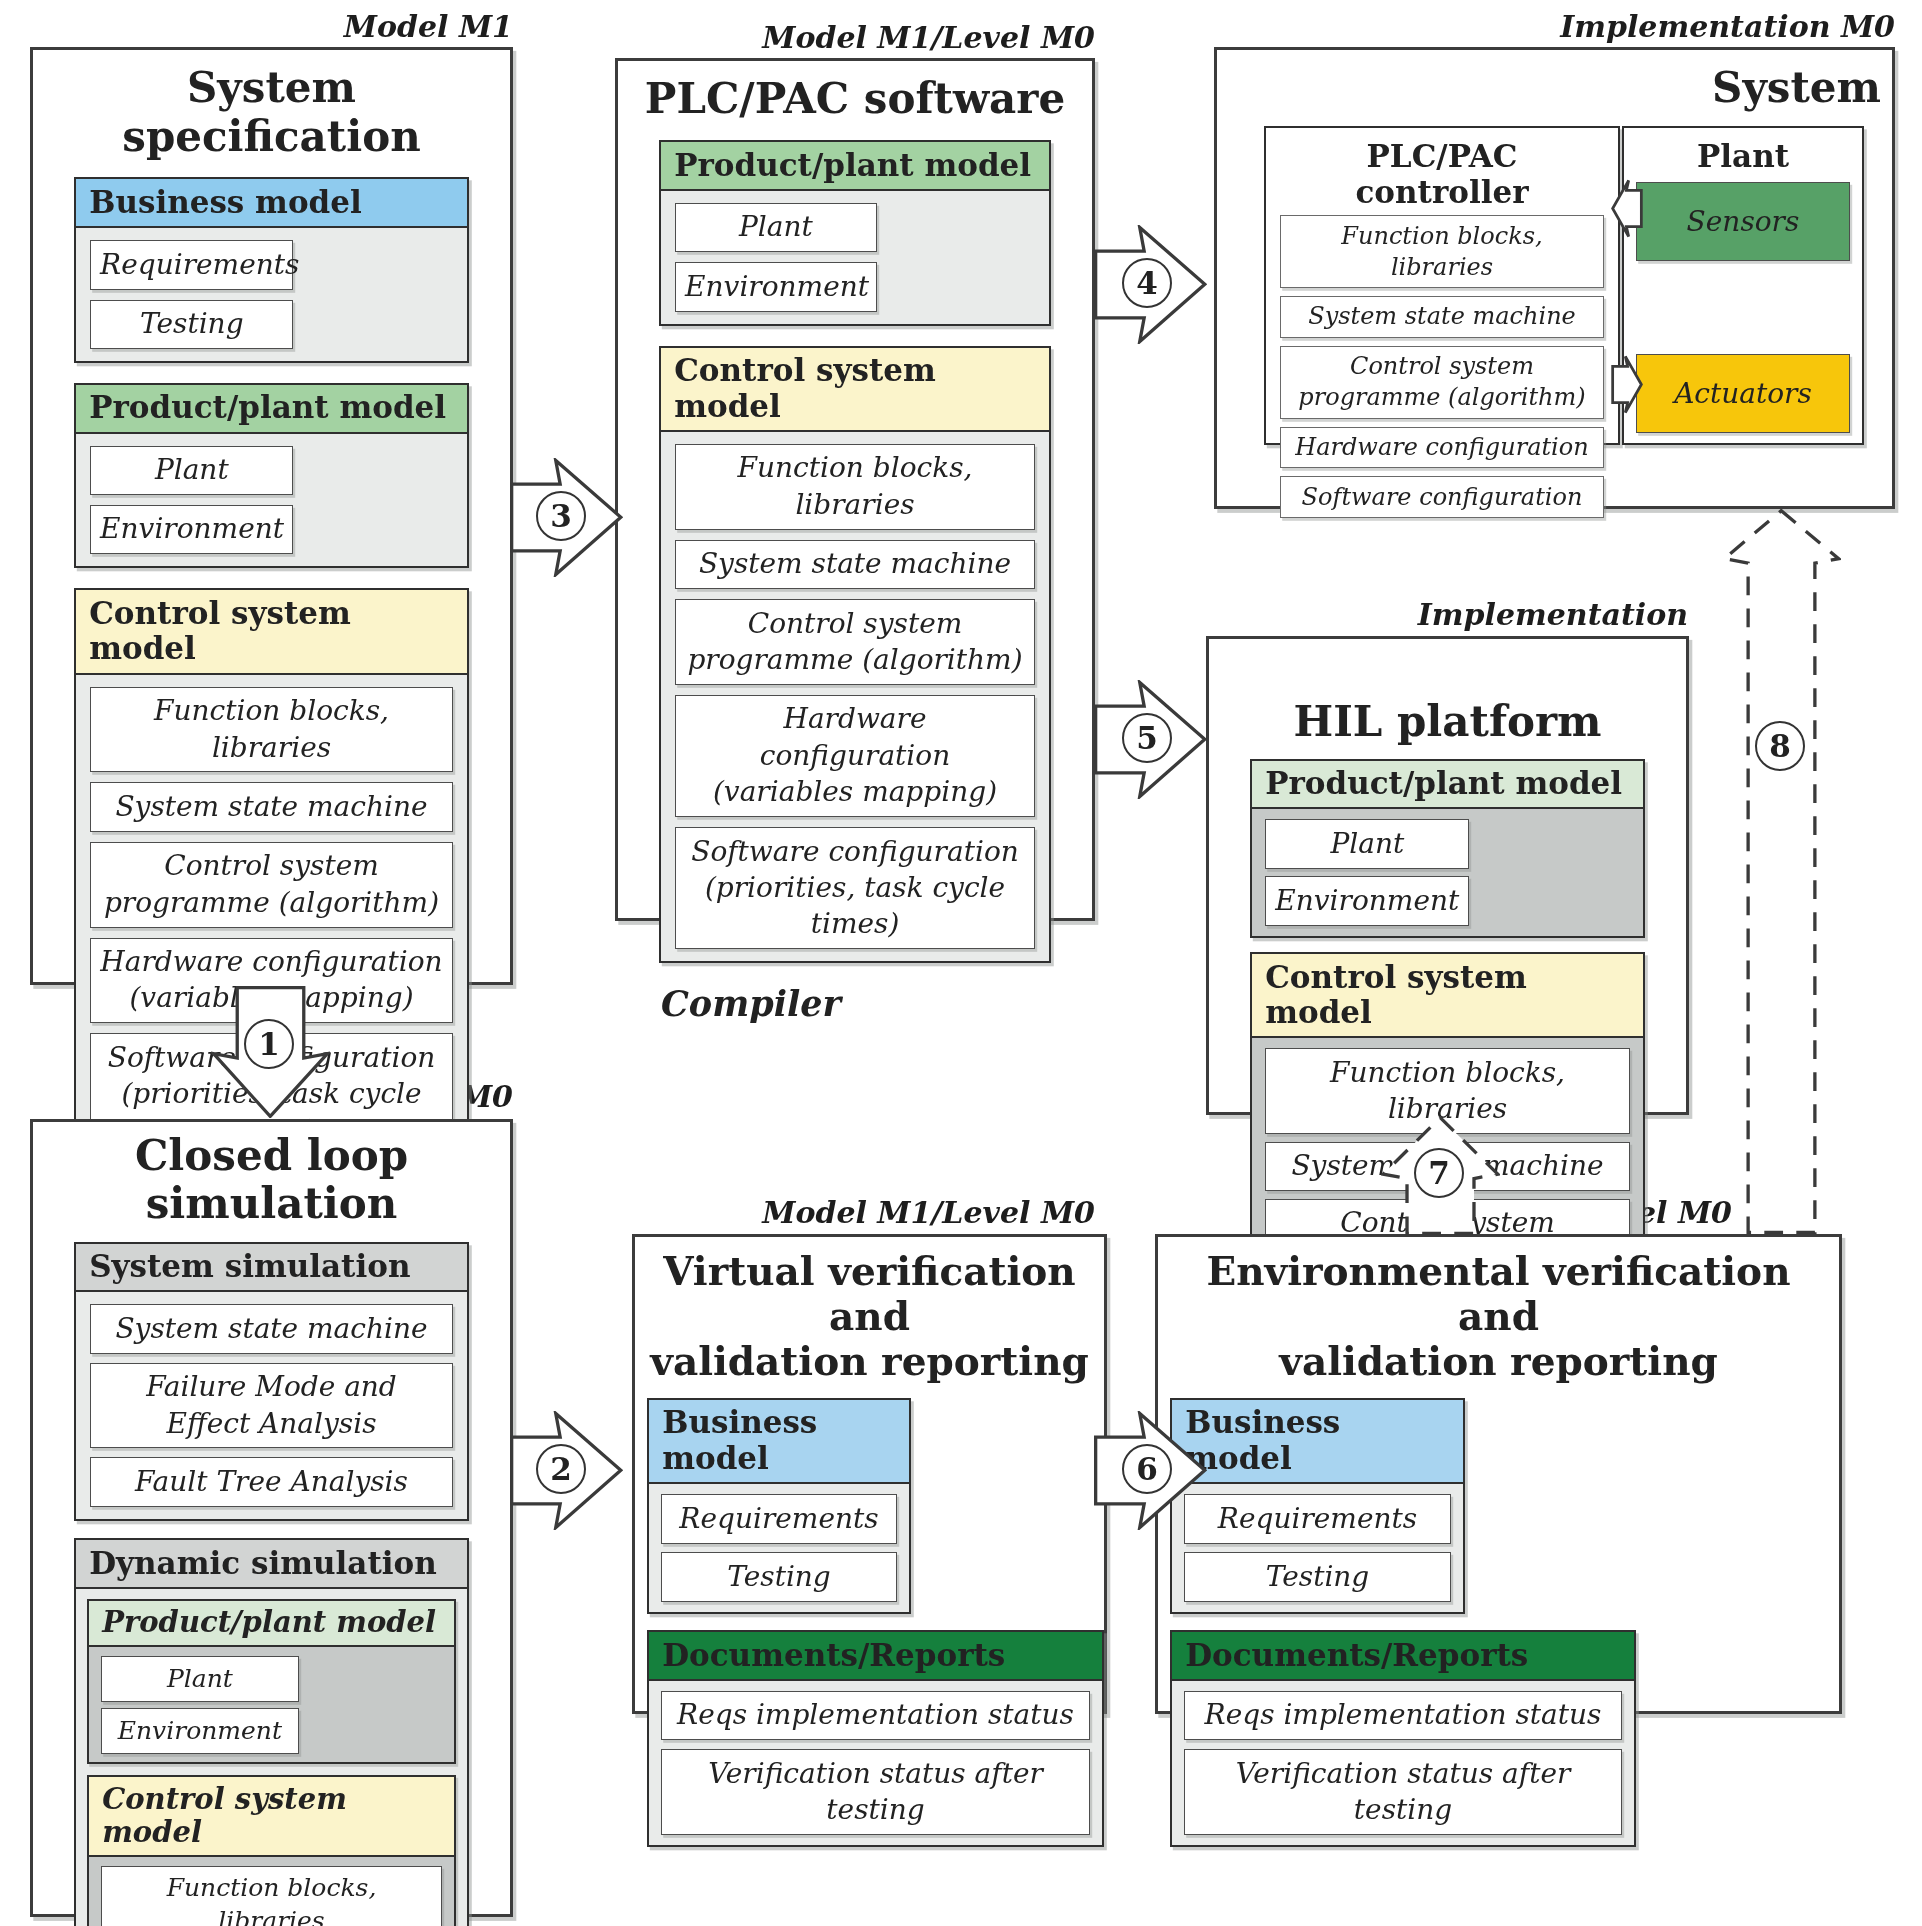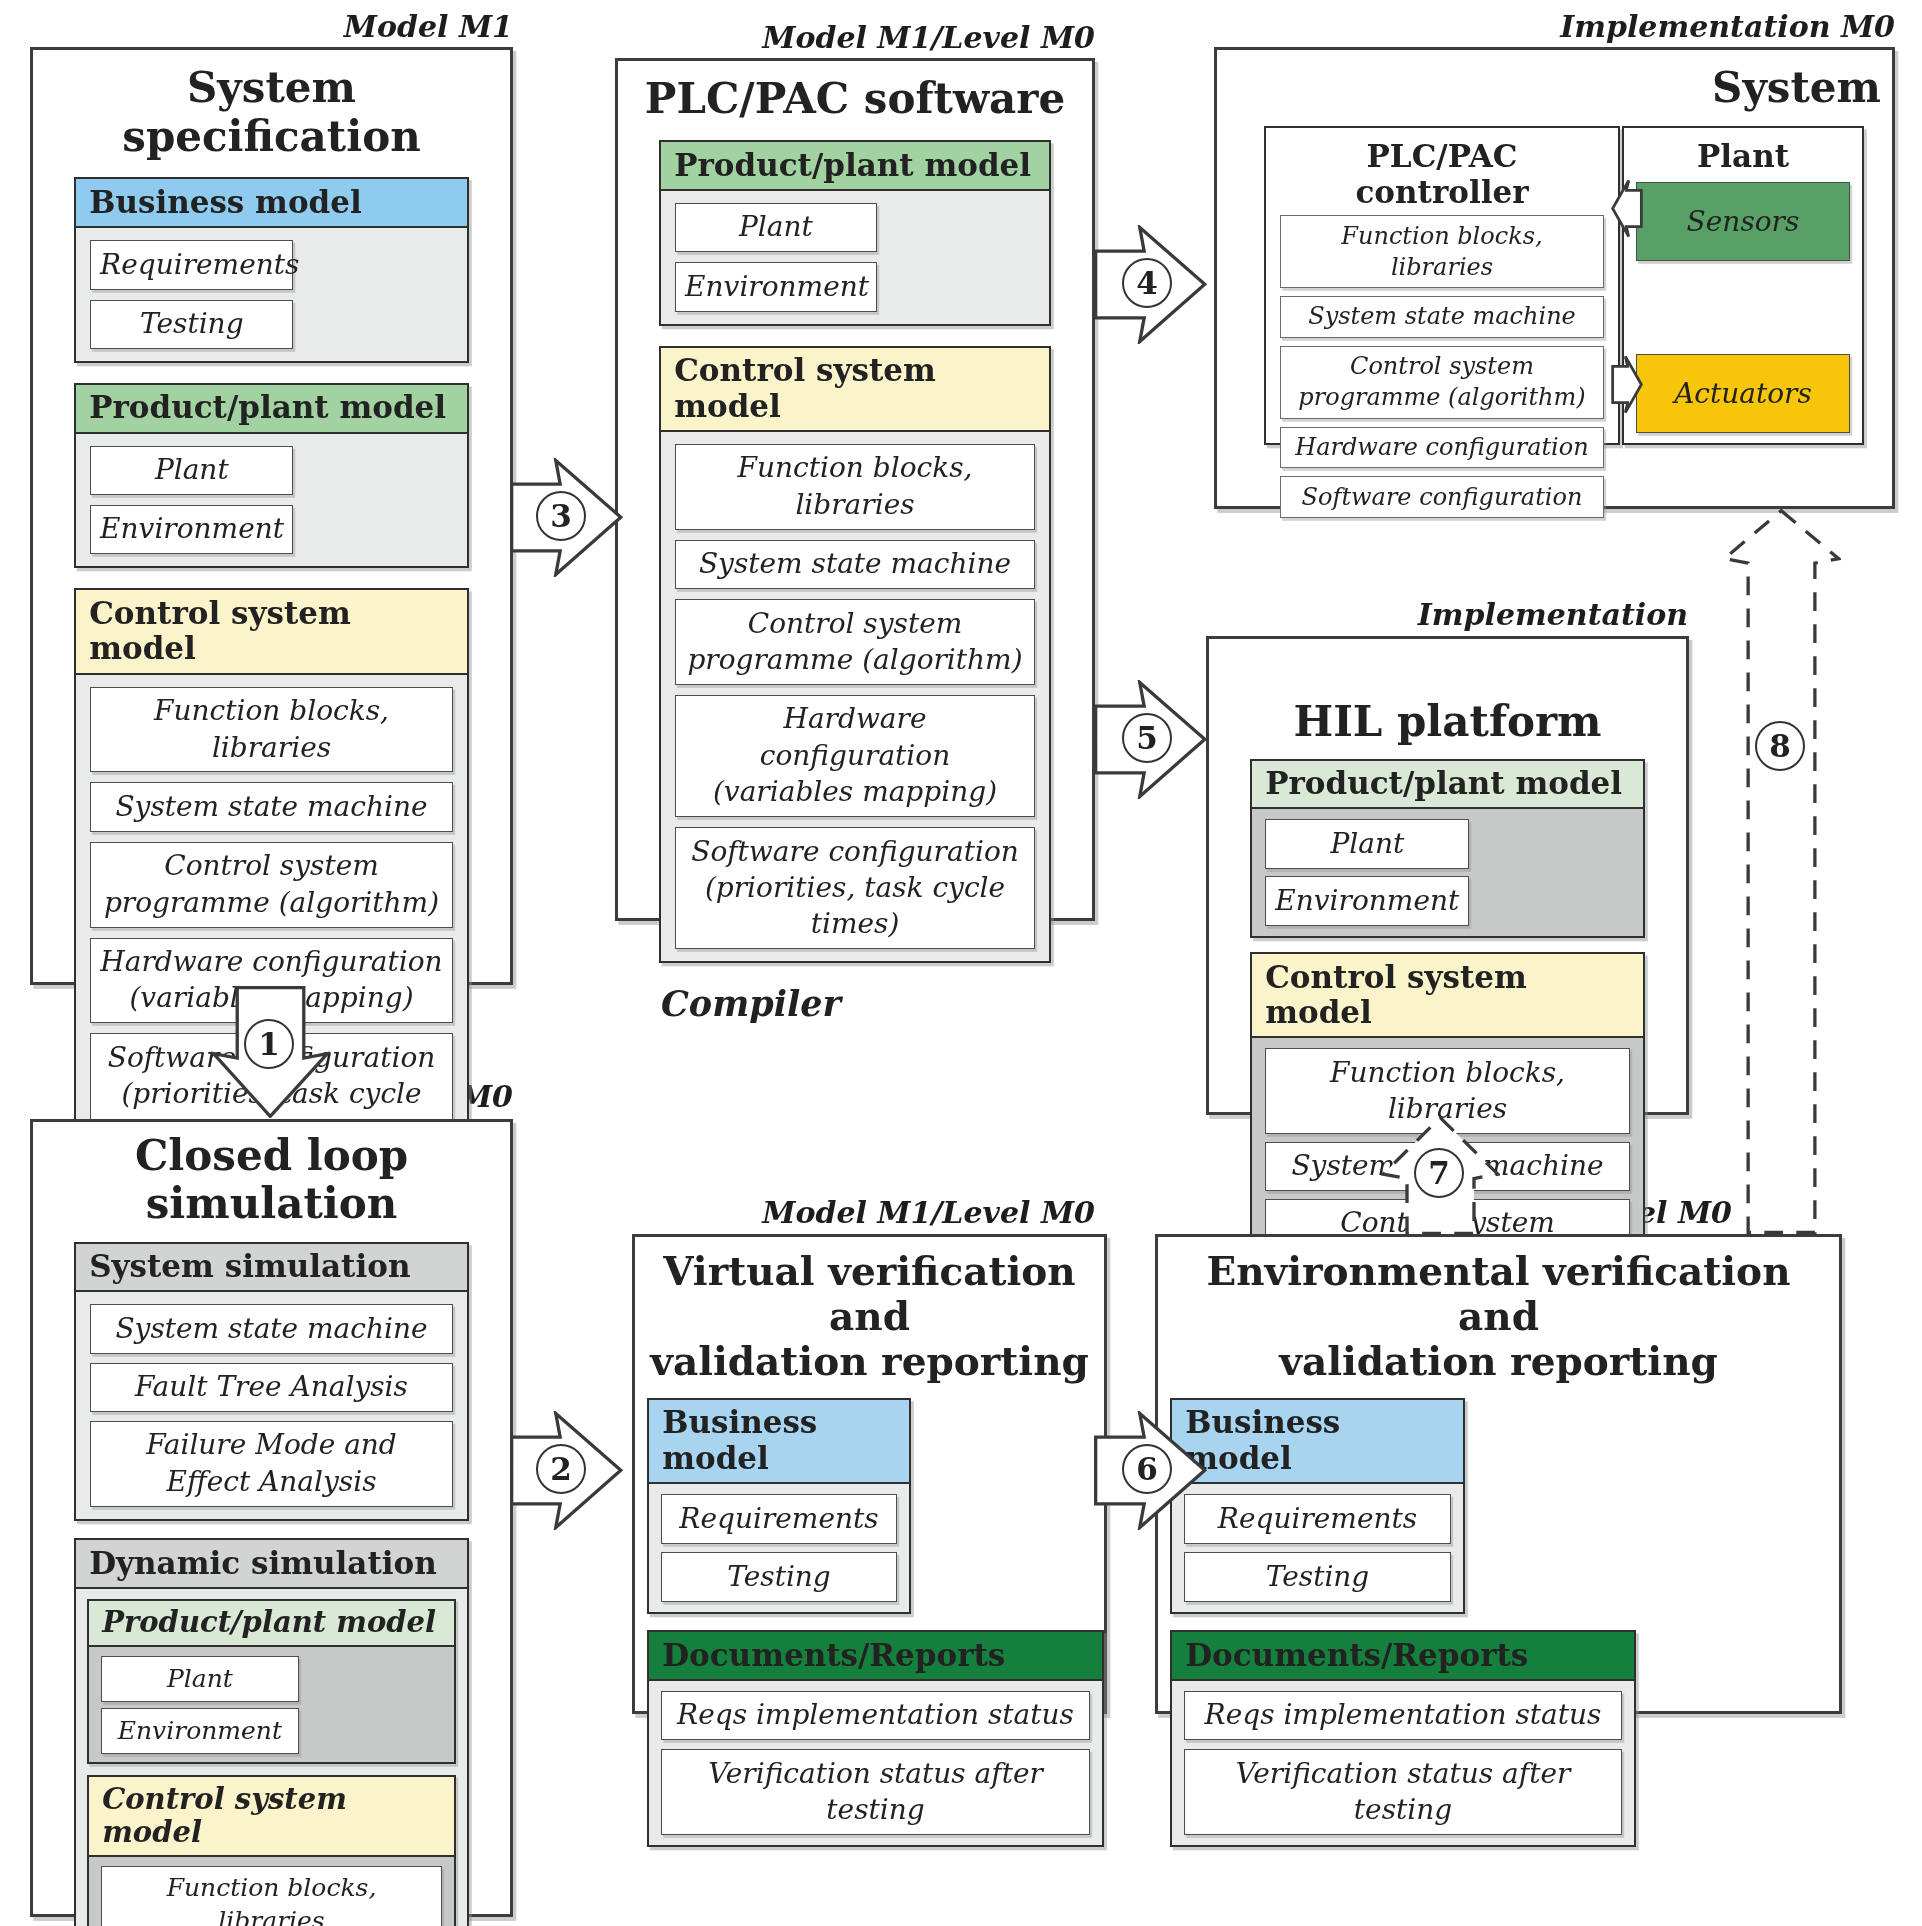--- a/index.html
+++ b/index.html
@@ -173,22 +173,22 @@
       </div>
     </div>
   </div>
 
   <div class="panel" style="left:30px;top:1119px;width:483px;height:798px;">
     <div class="ptitle" style="margin:10px 11px 13.2px;">Closed loop simulation</div>
     <div class="section" style="margin-bottom:17.7px;">
       <div class="sec-head grayhead">System simulation</div>
       <div class="sec-body light" style="gap:8.8px;">
         <div class="item">System state machine</div>
+        <div class="item">Failure Mode and Effect Analysis</div>
         <div class="item">Fault Tree Analysis</div>
-        <div class="item">Failure Mode and Effect Analysis</div>
       </div>
     </div>
     <div class="section">
       <div class="sec-head grayhead">Dynamic simulation</div>
       <div class="sec-body light" style="padding:10px 11px;gap:11px;">
         <div class="subsec">
           <div class="sec-head ital lgreen">Product/plant model</div>
           <div class="sec-body dark" style="padding:8.8px 12px;gap:6.6px;">
             <div class="item narrow" style="width:58%;font-size:25px;">Plant</div>
             <div class="item narrow" style="width:58%;font-size:25px;">Environment</div>

